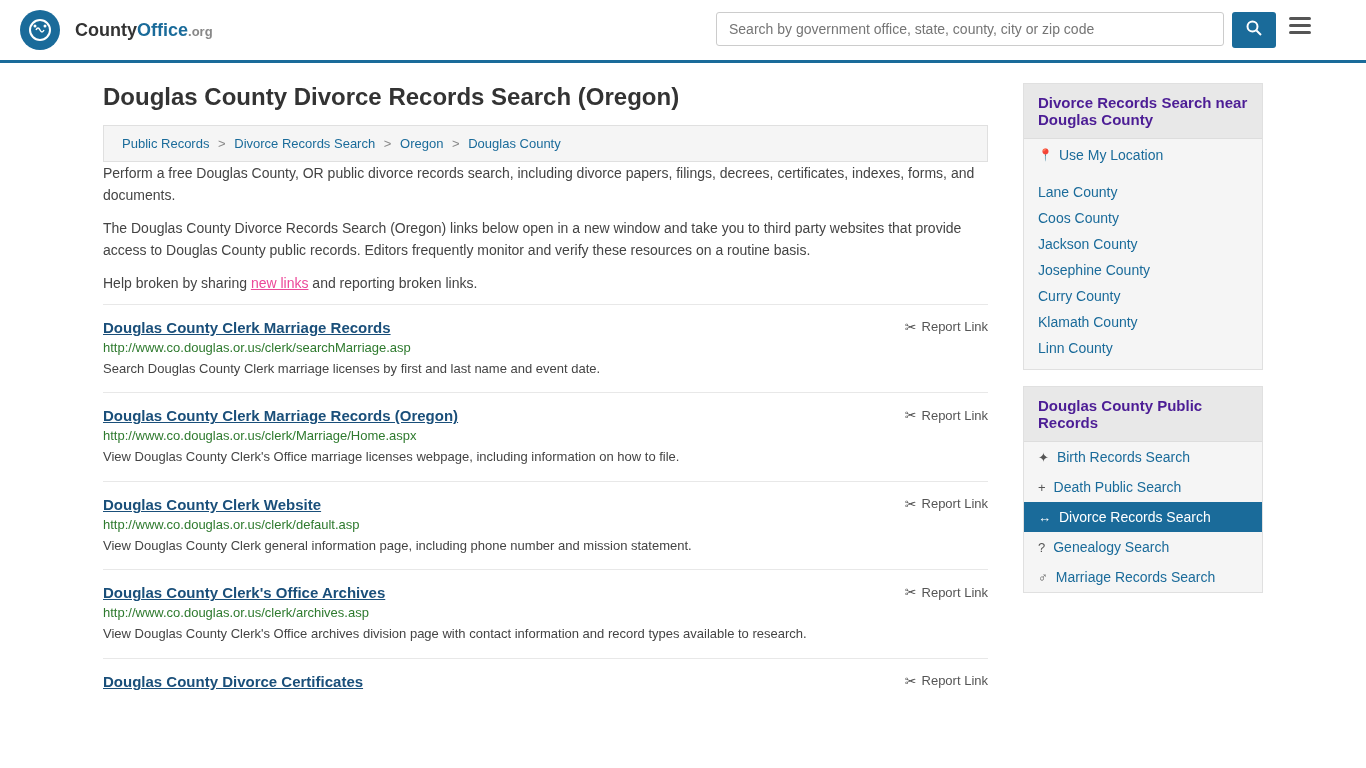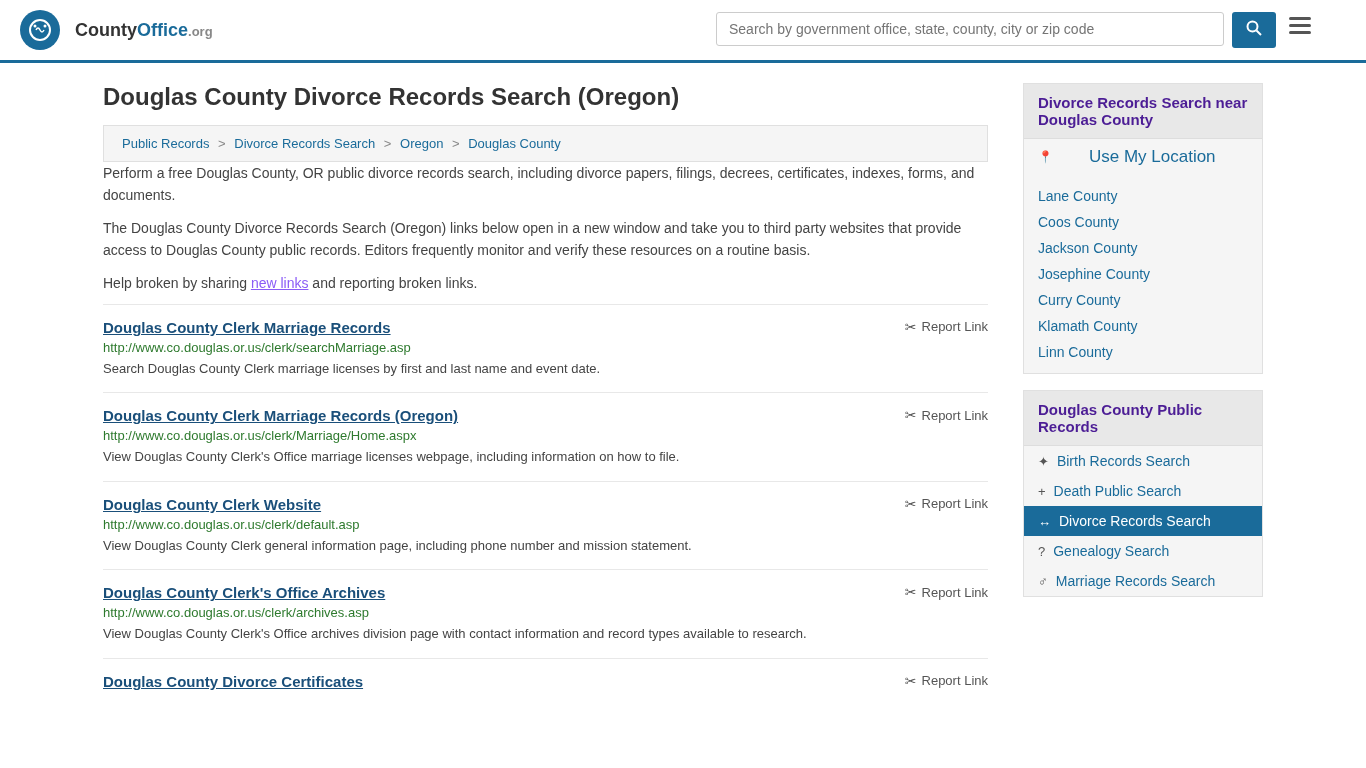--- a/index.html
+++ b/index.html
@@ -113,21 +113,21 @@
     .breadcrumb span { color: #888; margin: 0 5px; }
 
     
     .description {
       font-size: 14px;
       color: #444;
       line-height: 1.6;
       margin-bottom: 10px;
     }
     .description a {
-      color: #8b5cf6;
+      color: #ec4899;
       text-decoration: underline;
     }
 
     
     .result-item {
       border-top: 1px solid #e8e8e8;
       padding: 14px 0;
     }
     .result-header {
       display: flex;
@@ -196,22 +196,21 @@
     }
     .sidebar-location {
       display: flex;
       align-items: center;
       gap: 6px;
       padding: 8px 14px;
     }
     .sidebar-location a {
       color: #1a6b9a;
       text-decoration: none;
-      font-size: 17px;
-      margin-left: 30px;
+      font-size: 14px;
     }
     .location-pin { color: #555; font-size: 12px; }
 
     
     .pr-item {
       display: flex;
       align-items: center;
       gap: 8px;
       padding: 7px 14px;
       font-size: 14px;

